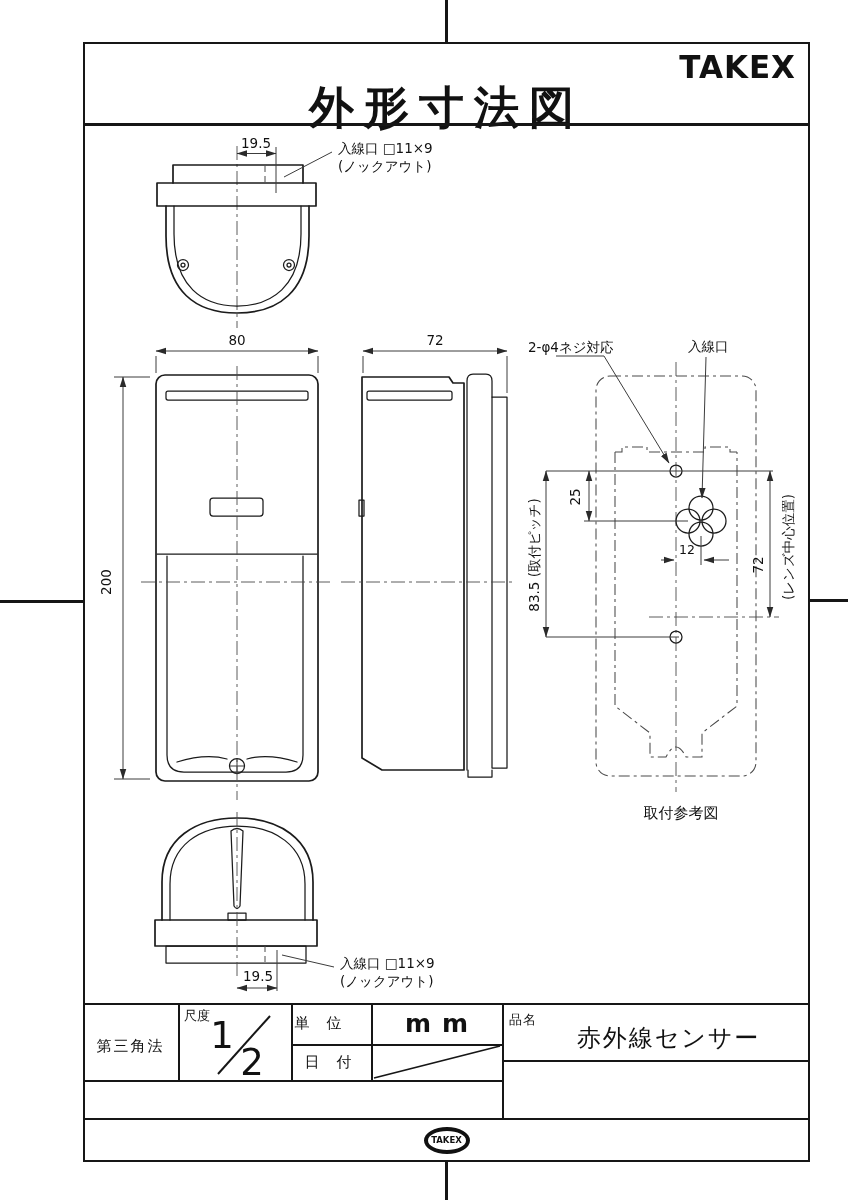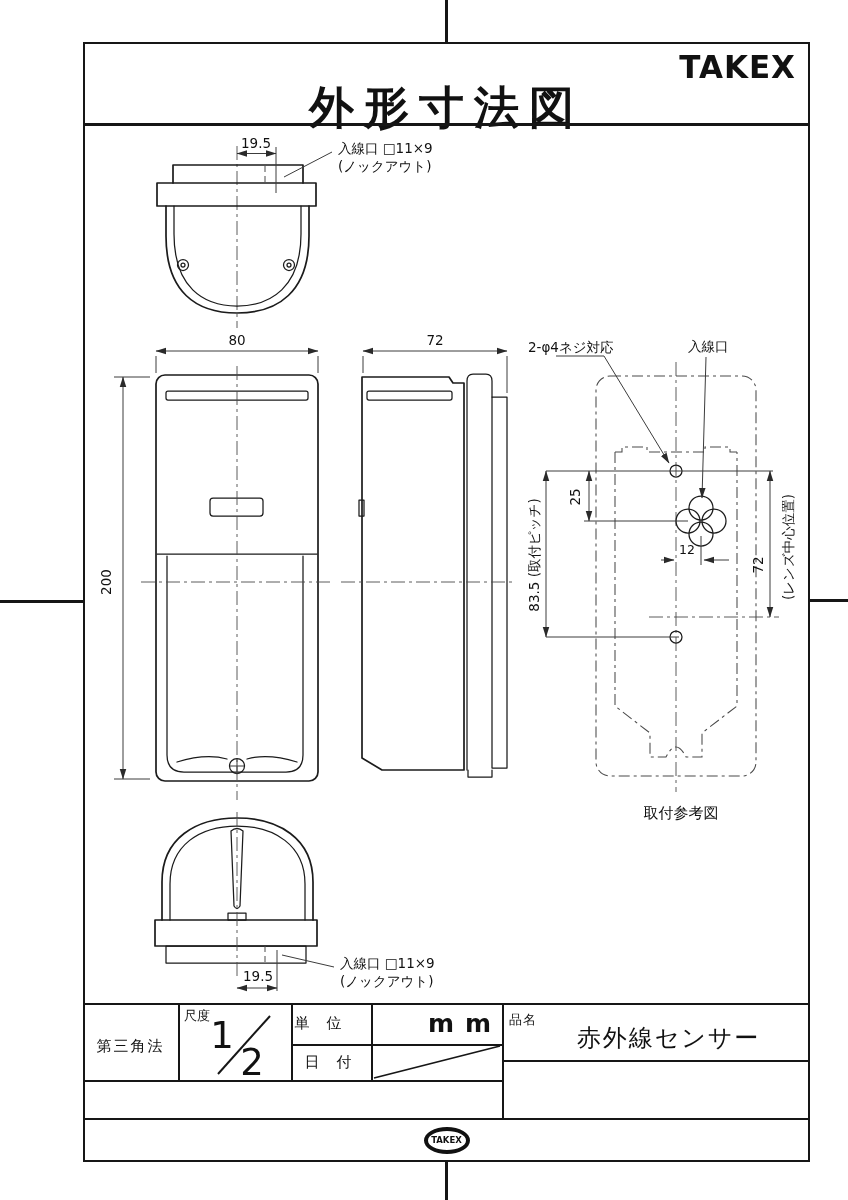--- a/index.html
+++ b/index.html
@@ -181,21 +181,21 @@
       <text x="6" y="17" style="font-size:13px;fill:#111;">尺度</text>
       <line x1="40" y1="71" x2="92" y2="13" stroke="#161616" stroke-width="2"></line>
       <text x="44" y="45" text-anchor="middle" style="font-size:37px;fill:#111;">1</text>
       <text x="74" y="72" text-anchor="middle" style="font-size:37px;fill:#111;">2</text>
     </svg>
   </div>
 
   <div class="cell tb-label" style="left:291px;top:1003px;width:60px;height:41px;">
     <span>単 位</span>
   </div>
-  <div class="cell tb-unit-val" style="left:371px;top:1003px;width:131px;height:41px;justify-content:flex-end;">
+  <div class="cell tb-unit-val" style="left:371px;top:1003px;width:131px;height:41px;">
     <span>mm</span>
   </div>
   <div class="cell tb-label" style="left:291px;top:1044px;width:80px;height:36px;">
     <span>日 付</span>
   </div>
   <div class="cell" style="left:371px;top:1044px;width:131px;height:36px;">
     <svg width="131" height="36" viewBox="0 0 131 36" style="left:0;top:0;">
       <line x1="3" y1="34" x2="129" y2="2" stroke="#161616" stroke-width="1.7"></line>
     </svg>
   </div>

